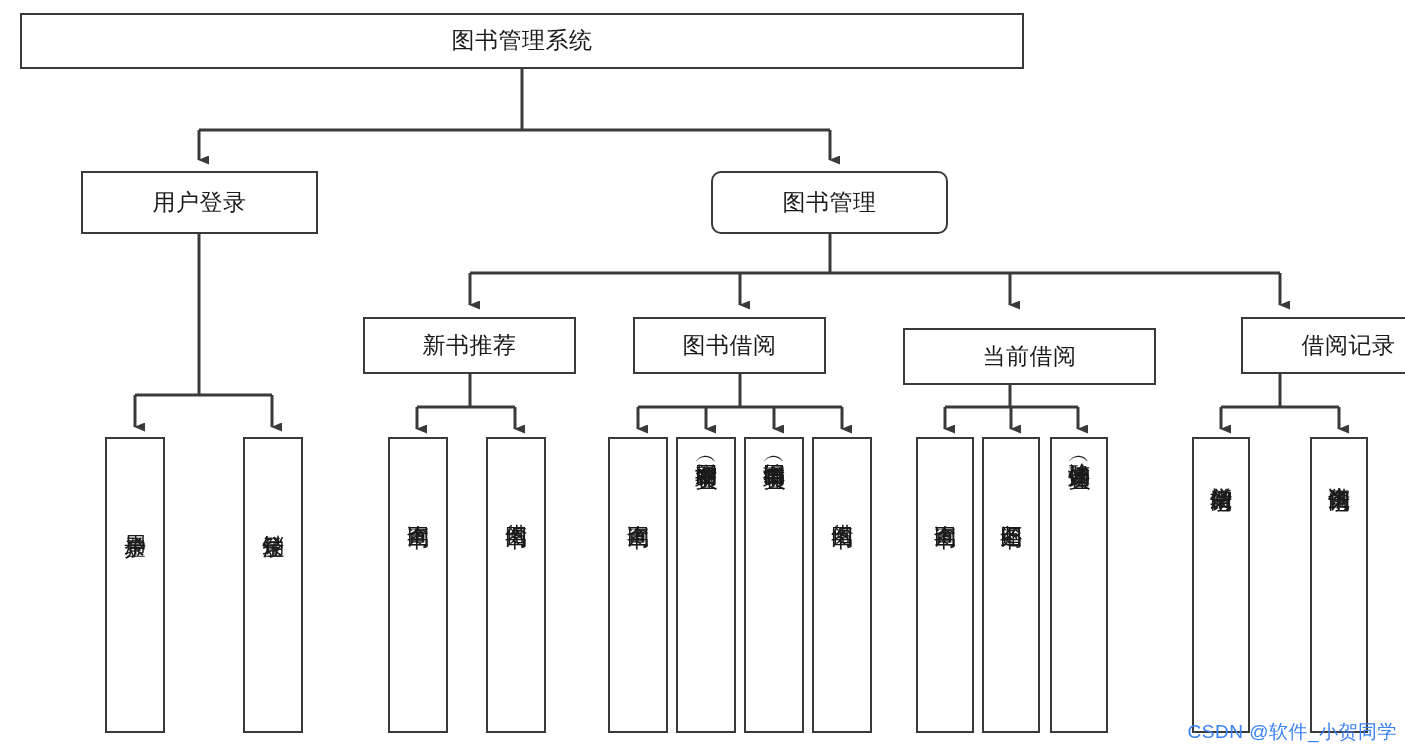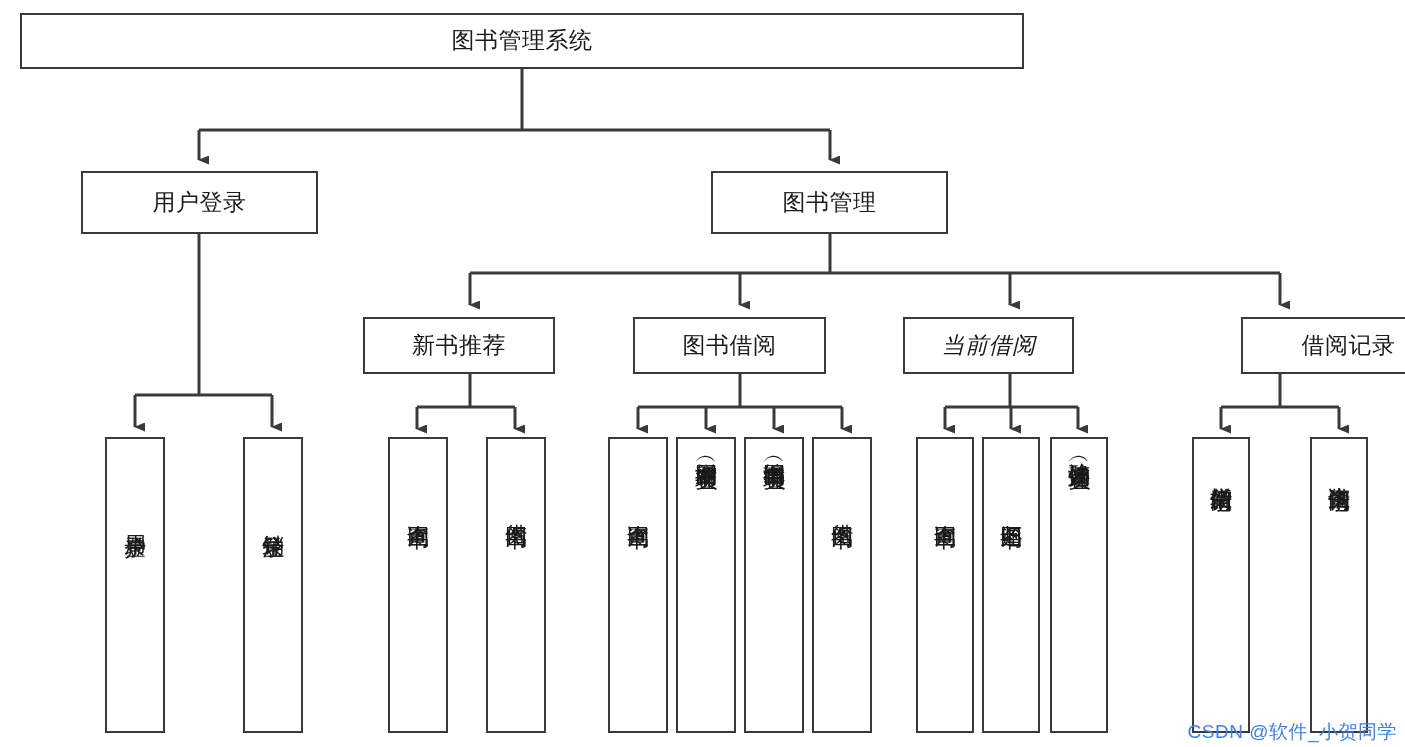--- a/index.html
+++ b/index.html
@@ -129,31 +129,31 @@
     </g>
   </svg>
 
   <div class="node h" style="left:20px; top:13px; width:1004px; height:56px;">
     <span class="label">图书管理系统</span>
   </div>
 
   <div class="node h" style="left:81px; top:171px; width:237px; height:63px;">
     <span class="label">用户登录</span>
   </div>
-  <div class="node h" style="left:711px; top:171px; width:237px; height:63px;">
+  <div class="node h" style="left:711px; top:171px; width:237px; height:63px;border-radius:10px;">
     <span class="label">图书管理</span>
   </div>
 
-  <div class="node h" style="left:363px; top:317px; width:192px; height:57px;">
+  <div class="node h" style="left:363px; top:317px; width:213px; height:57px;">
     <span class="label">新书推荐</span>
   </div>
   <div class="node h" style="left:633px; top:317px; width:193px; height:57px;">
     <span class="label">图书借阅</span>
   </div>
-  <div class="node h" style="left:903px; top:317px; width:171px; height:57px;font-style:italic;">
+  <div class="node h" style="left:903px; top:328px; width:253px; height:57px;">
     <span class="label">当前借阅</span>
   </div>
   <div class="node h" style="left:1241px; top:317px; width:215px; height:57px;">
     <span class="label">借阅记录</span>
   </div>
 
   <div class="node v" style="left:105px; top:437px; width:60px; height:296px; padding-top:78px;">
     <span class="label">用户登录</span>
   </div>
   <div class="node v" style="left:243px; top:437px; width:60px; height:296px; padding-top:78px;">

